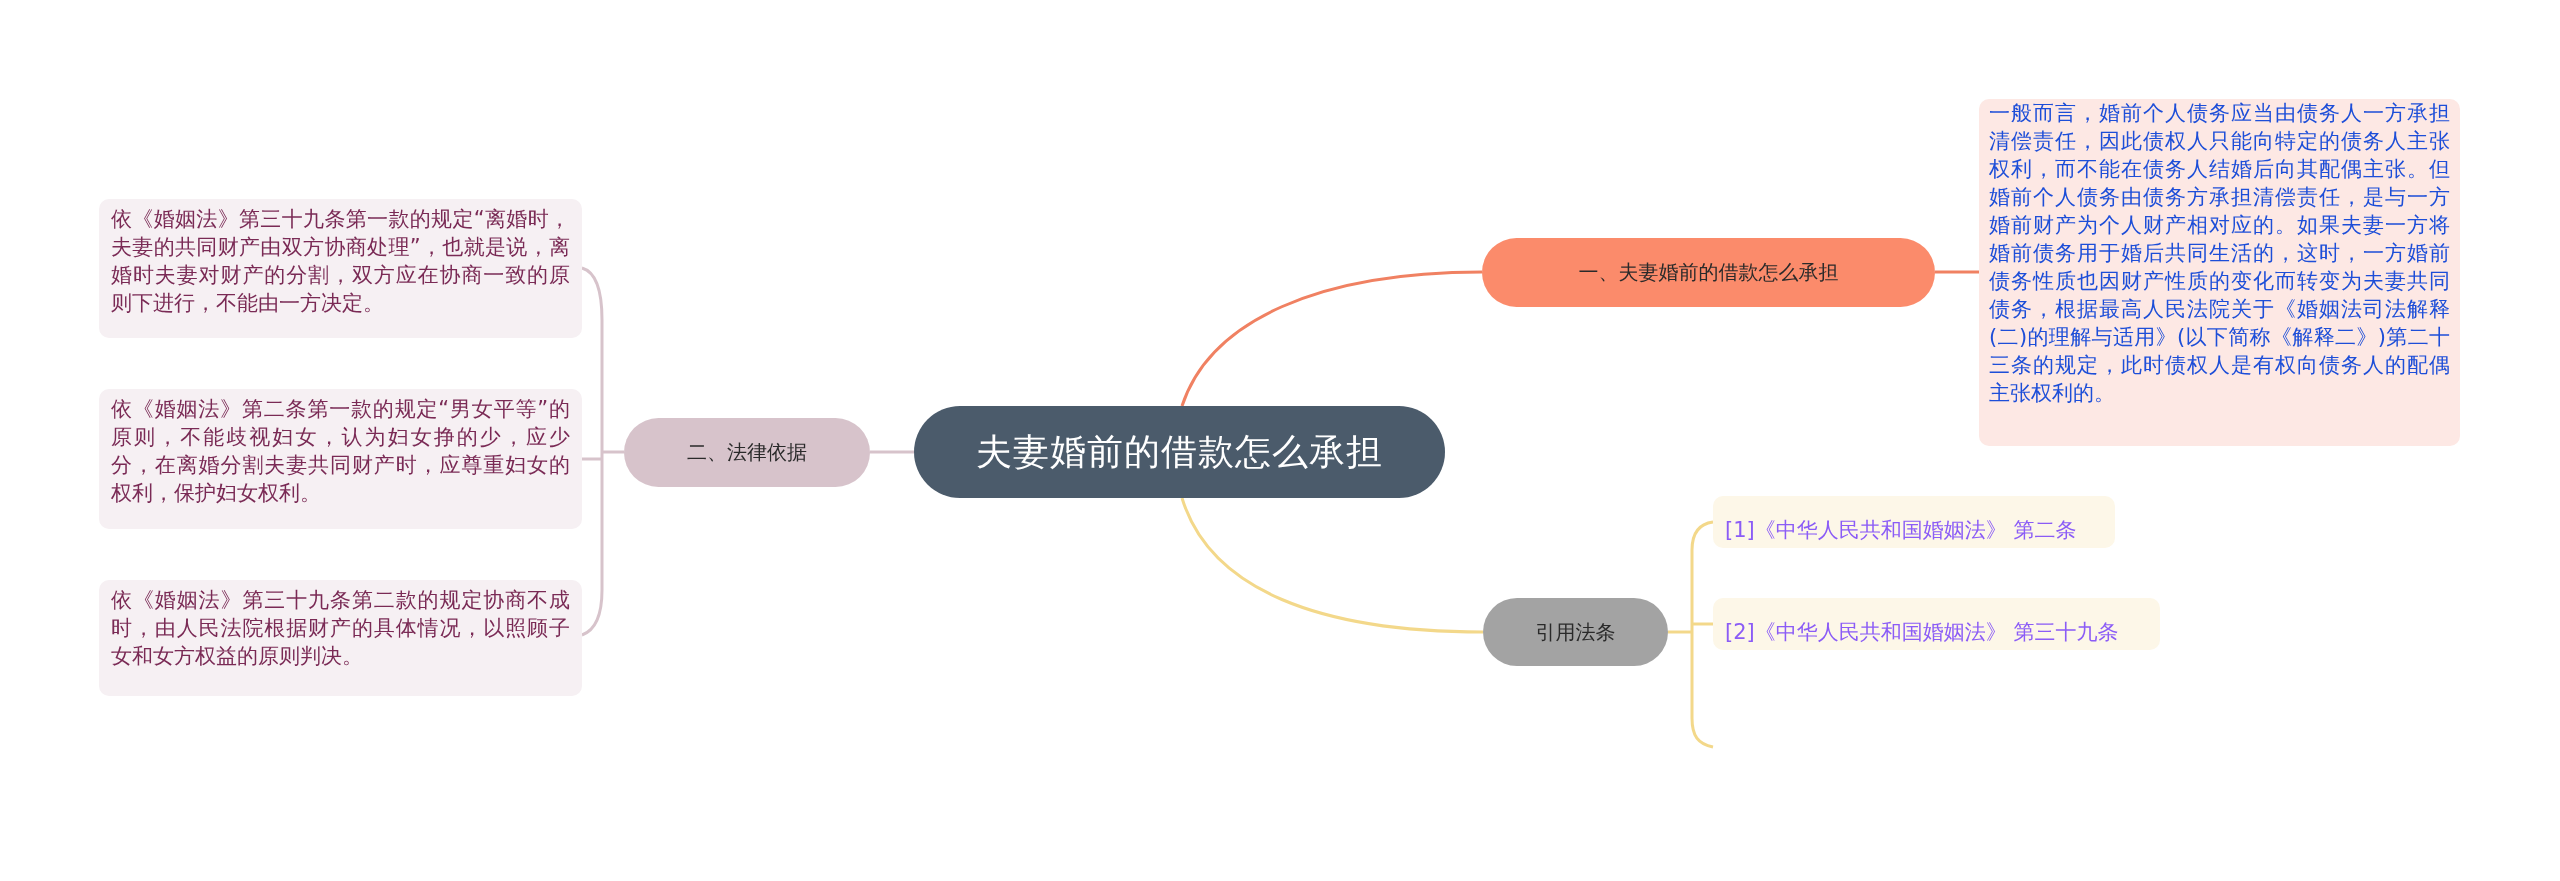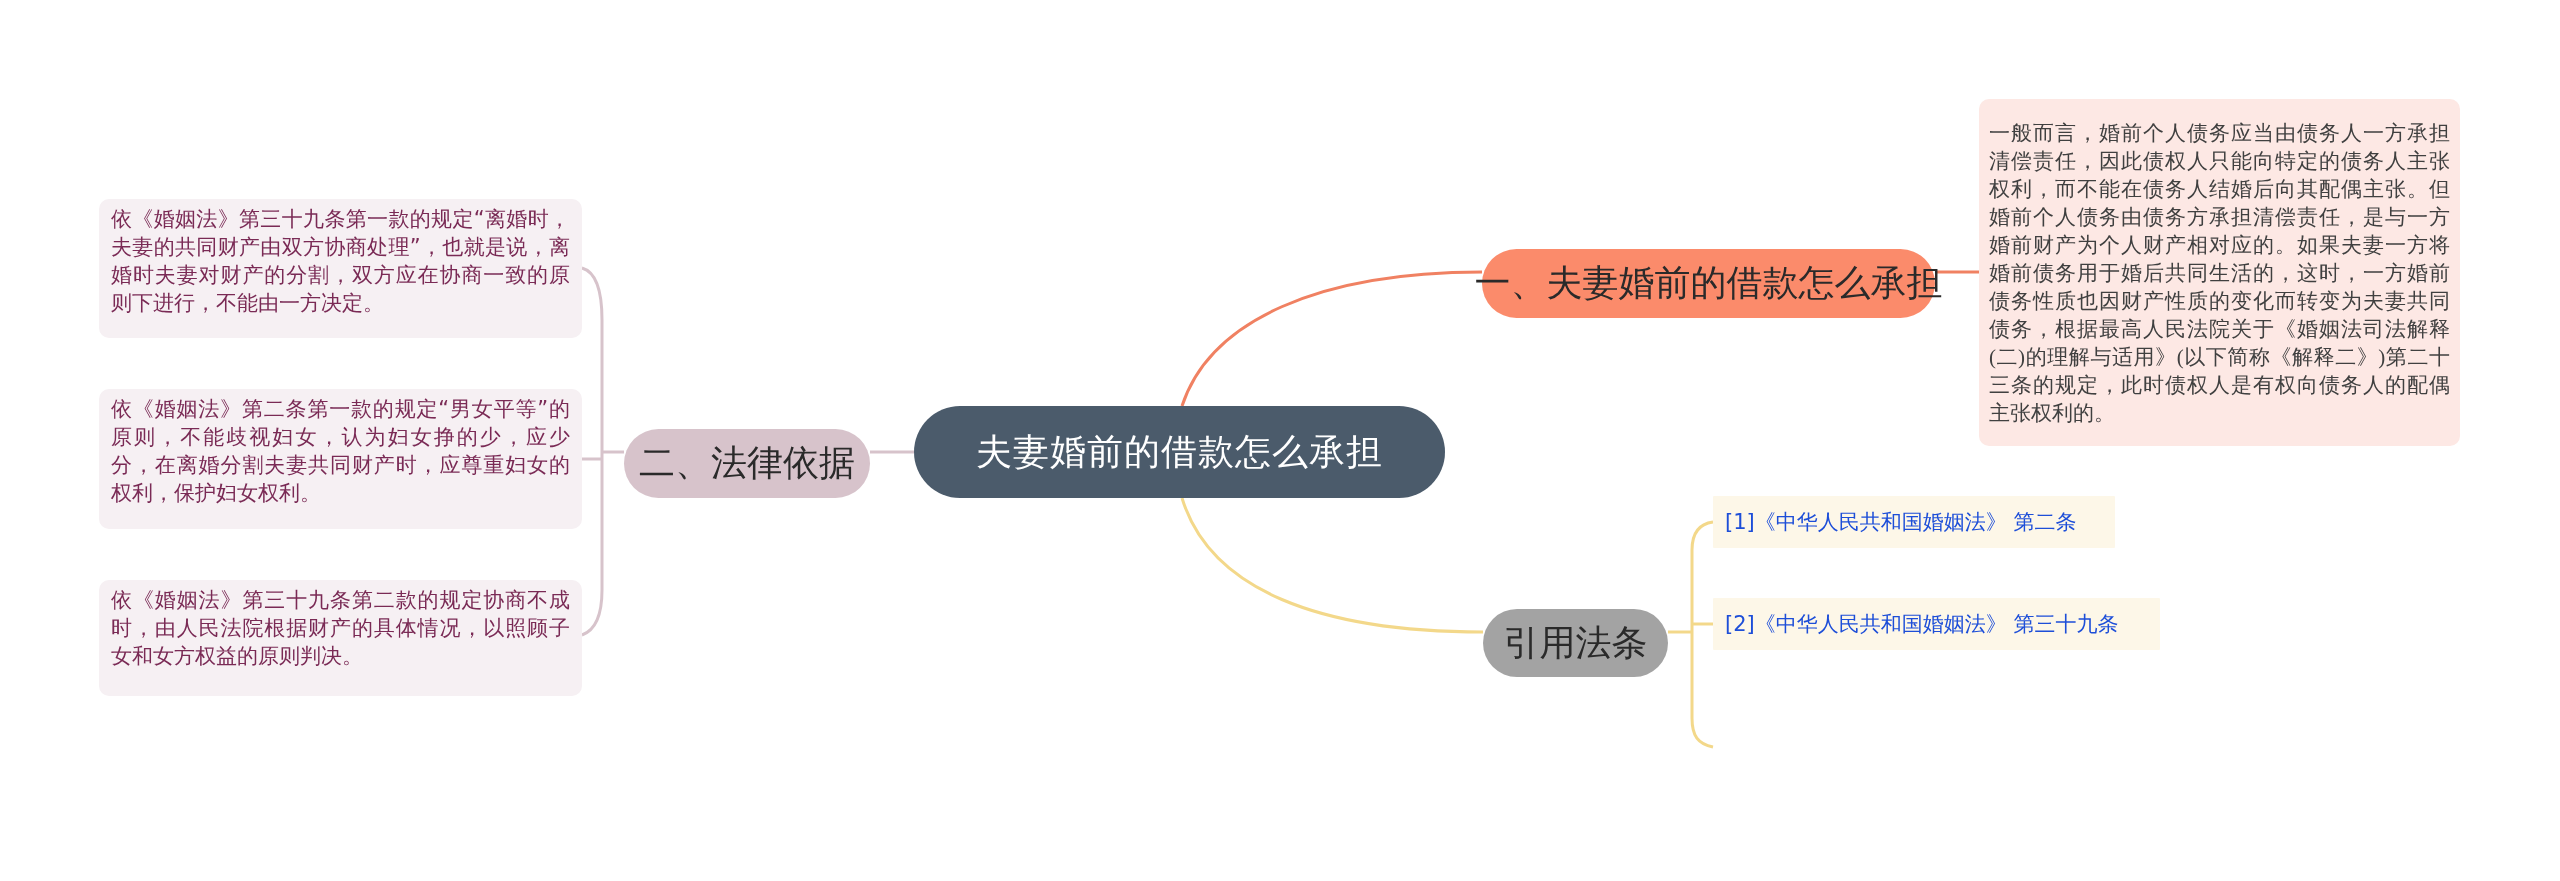--- a/index.html
+++ b/index.html
@@ -38,22 +38,21 @@
       background: #4b5b6b;
       border-radius: 46px;
       color: #ffffff;
       font-size: 36px;
       letter-spacing: 1px;
       text-align: center;
     }
     .branch {
       border-radius: 35px;
       color: #2a2a2a;
-      font-size: 36px;
-      margin-top: 11px;
+      font-size: 20px;
     }
     .branch-orange {
       left: 1482px; top: 238px;
       width: 453px; height: 69px;
       background: #fb8b6b;
     }
     .branch-yellow {
       left: 1483px; top: 598px;
       width: 185px; height: 68px;
       background: #a3a3a3;
@@ -69,45 +68,44 @@
       box-sizing: border-box;
       border-radius: 10px;
       font-size: 21px;
       line-height: 28px;
       white-space: normal;
     }
     .leaf-right {
       left: 1979px; top: 99px;
       width: 481px; height: 347px;
       background: #fde8e4;
-      color: #404040;
-      padding: 20px 10px;
+      color: #1d4ed8;
+      padding: 0 10px;
       text-align: justify;
-      font-family: Liberation Serif, serif;
     }
     .leaf-left {
       left: 99px;
       width: 483px;
       background: #f6f0f3;
       color: #7a2a55;
       padding: 6px 12px;
       text-align: justify;
     }
     .leaf-left.l1 { top: 199px; height: 139px; }
     .leaf-left.l2 { top: 389px; height: 140px; }
     .leaf-left.l3 { top: 580px; height: 116px; }
     .cite {
       position: absolute;
       box-sizing: border-box;
       background: #fdf7e8;
-      color: #1d4ed8;
-      border-radius: 1px;
+      color: #8b5cf6;
+      border-radius: 10px;
       font-size: 21px;
       line-height: 28px;
-      padding: 12px 12px;
+      padding: 20px 12px;
     }
     .cite.c1 { left: 1713px; top: 496px; width: 402px; height: 52px; white-space: nowrap; }
     .cite.c2 { left: 1713px; top: 598px; width: 447px; height: 52px; white-space: nowrap; }
     .cite.c3 { left: 1713px; top: 700px; width: 485px; height: 82px; white-space: normal; }
   </style>
 </head>
 <body>
 
 <div class="canvas">
 

